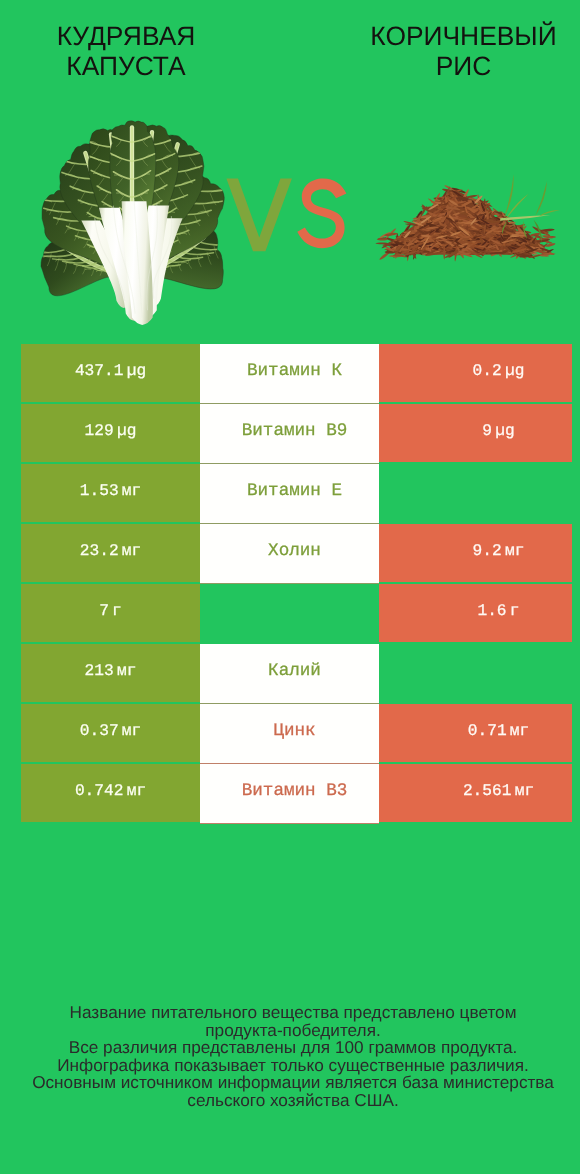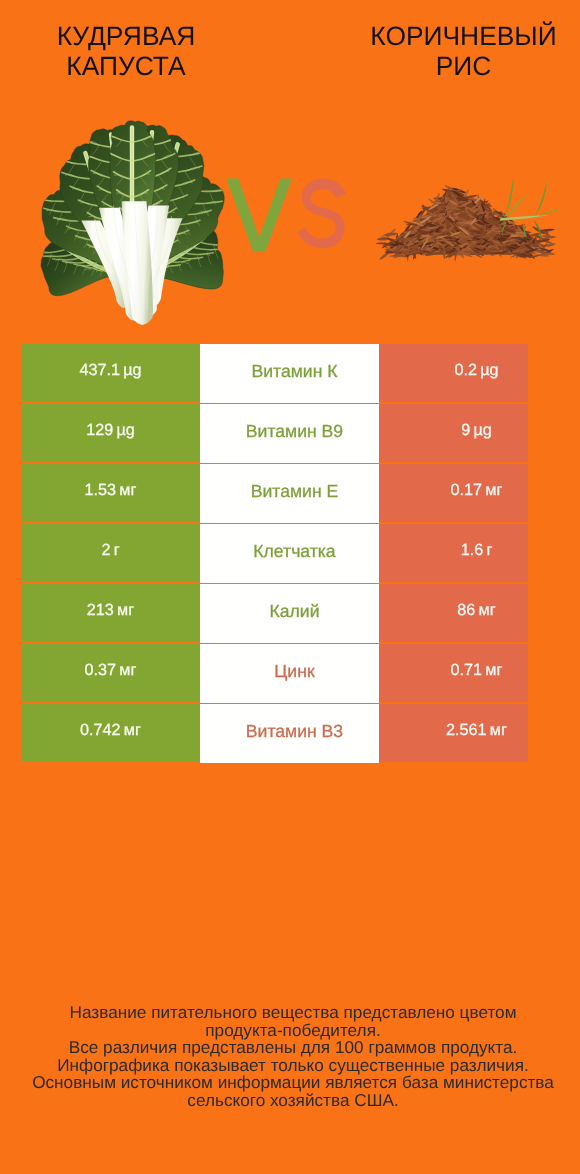--- a/index.html
+++ b/index.html
@@ -1,41 +1,41 @@
 <!DOCTYPE html>
 <html><head>
 <meta charset="utf-8">
 <title>Nutrition comparison infographic</title>
 <style>
   html,body{margin:0;padding:0;background:#ffffff;}
   body{width:580px;height:1174px;font-family:"Liberation Sans",sans-serif;overflow:hidden;
         -webkit-font-smoothing:antialiased;text-rendering:geometricPrecision;}
-  .page{position:relative;width:580px;height:1174px;background:#f97316;}
+  .page{position:relative;width:580px;height:1174px;background:#22c55e;}
 
   
   .title{position:absolute;font-size:26.4px;line-height:30px;color:#14120f;text-align:center;font-weight:400;}
   .title.left {left:0px;  top:21px; width:252px;}
   .title.right{left:348px;top:21px; width:231px;}
 
   
   .hero-left {position:absolute;left:40px; top:120px;width:185px;height:205px;}
   .vs        {position:absolute;left:226px;top:178px;width:123px;height:74px;}
   .hero-right{position:absolute;left:375px;top:174px;width:185px;height:88px;}
   .hero-left svg, .hero-right svg{display:block;width:100%;height:100%;}
   .vs svg{display:block;}
 
   
-  .table{position:absolute;left:21px;top:344px;width:537px;}
+  .table{position:absolute;left:21px;top:344px;width:537px;font-family:Liberation Mono, monospace;}
   .row{position:relative;height:60px;}
   .cell{position:absolute;top:0;height:58px;box-sizing:border-box;
         display:flex;align-items:center;justify-content:center;
         font-size:16.2px;font-weight:400;letter-spacing:0px;padding-bottom:5px;}
   .cl{left:0px;  width:179px;background:#82A631;color:#fcfff2;-webkit-text-stroke:0.28px #fcfff2;}
   .cm{left:179px;width:179px;height:60px;font-size:17.6px;background:#fffffd;color:#7d9f3a;border-bottom:1px solid #8f9c62;padding-left:10px;-webkit-text-stroke:0.28px #7d9f3a;}
-  .cr{left:358px;width:149px;background:#E2694A;color:#fffaf5;padding-left:46px;-webkit-text-stroke:0.28px #fffaf5;}
+  .cr{left:358px;width:193px;background:#E2694A;color:#fffaf5;padding-left:46px;-webkit-text-stroke:0.28px #fffaf5;}
   .row.or .cm{color:#cc6a4e;border-bottom-color:#c08068;-webkit-text-stroke-color:#cc6a4e;}
 
   
   .footer{position:absolute;left:3px;top:1004px;width:580px;text-align:center;
           font-size:17.2px;line-height:17.55px;color:#2b2b2b;}
   .footer div{white-space:nowrap;}
 </style>
 </head>
 <body>
 
@@ -1408,31 +1408,33 @@
         <div class="cell cr">0.2 µg</div>
       </div>
       <div class="row">
         <div class="cell cl">129 µg</div>
         <div class="cell cm">Витамин B9</div>
         <div class="cell cr">9 µg</div>
       </div>
       <div class="row">
         <div class="cell cl">1.53 мг</div>
         <div class="cell cm">Витамин Е</div>
-        <div class="cell cr">0.17 мг</div>
       </div>
       <div class="row">
-        <div class="cell cl">2 г</div>
-        <div class="cell cm">Клетчатка</div>
+        <div class="cell cl">23.2 мг</div>
+        <div class="cell cm">Холин</div>
+        <div class="cell cr">9.2 мг</div>
+      </div>
+      <div class="row">
+        <div class="cell cl">7 г</div>
         <div class="cell cr">1.6 г</div>
       </div>
       <div class="row">
         <div class="cell cl">213 мг</div>
         <div class="cell cm">Калий</div>
-        <div class="cell cr">86 мг</div>
       </div>
       <div class="row or">
         <div class="cell cl">0.37 мг</div>
         <div class="cell cm">Цинк</div>
         <div class="cell cr">0.71 мг</div>
       </div>
       <div class="row or">
         <div class="cell cl">0.742 мг</div>
         <div class="cell cm">Витамин B3</div>
         <div class="cell cr">2.561 мг</div>

